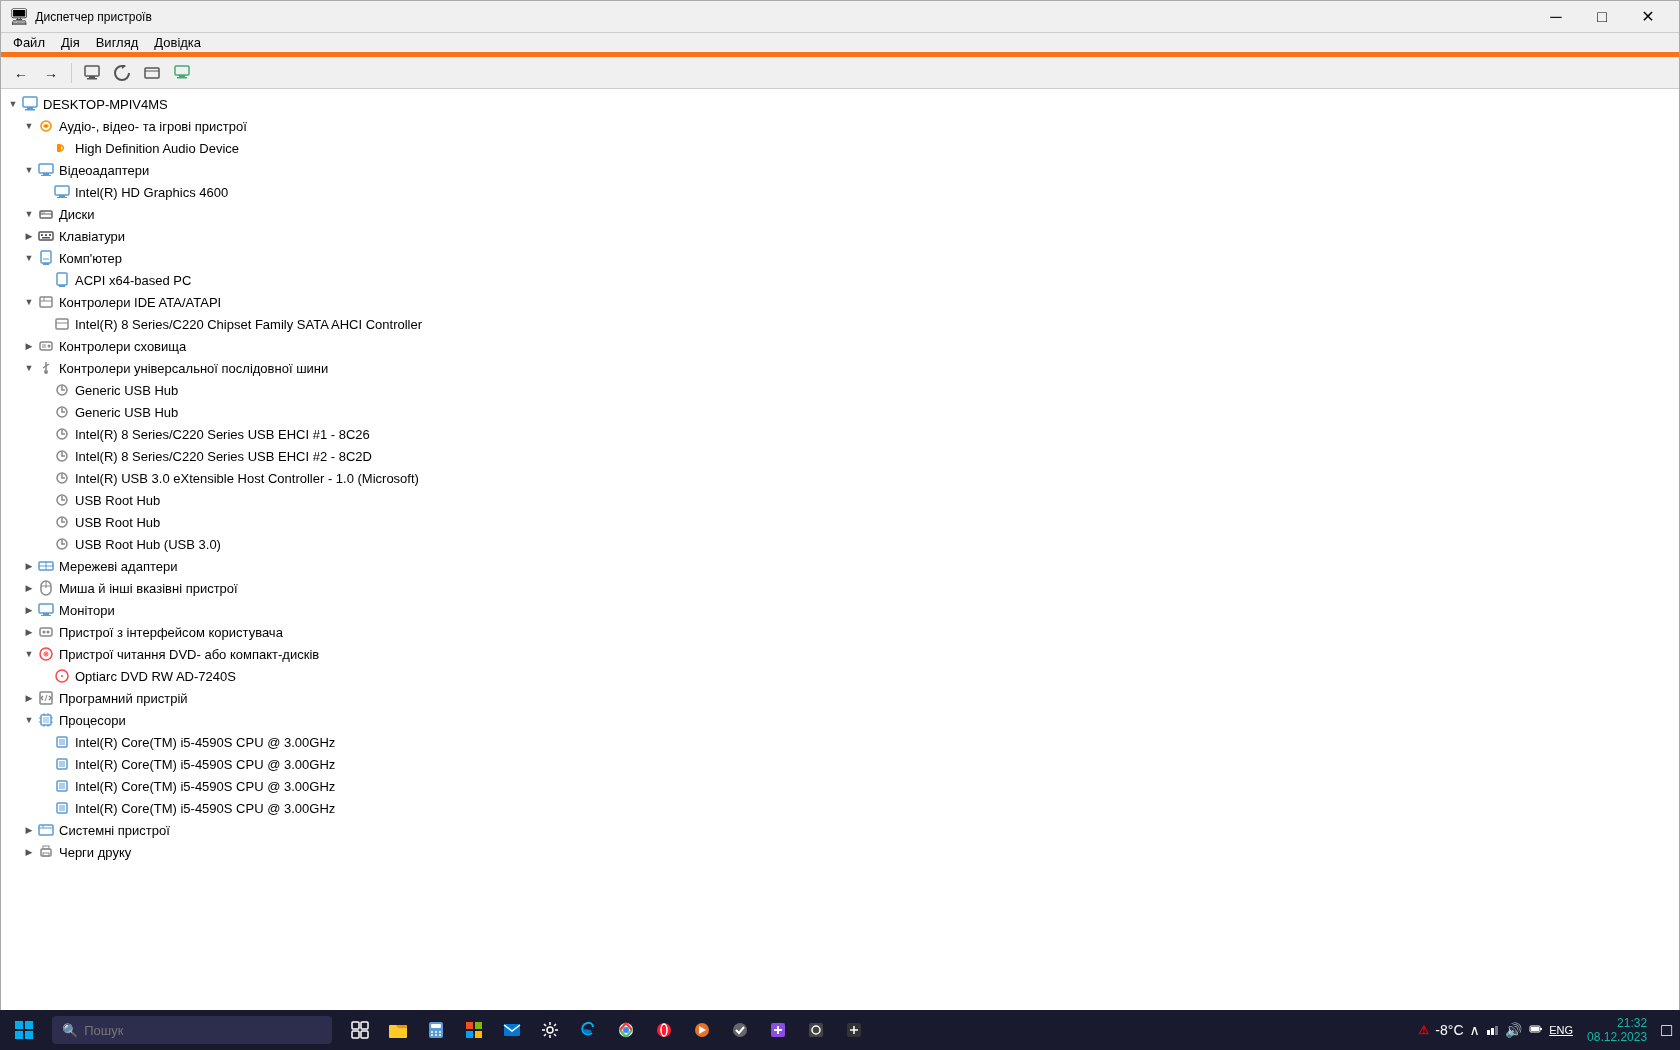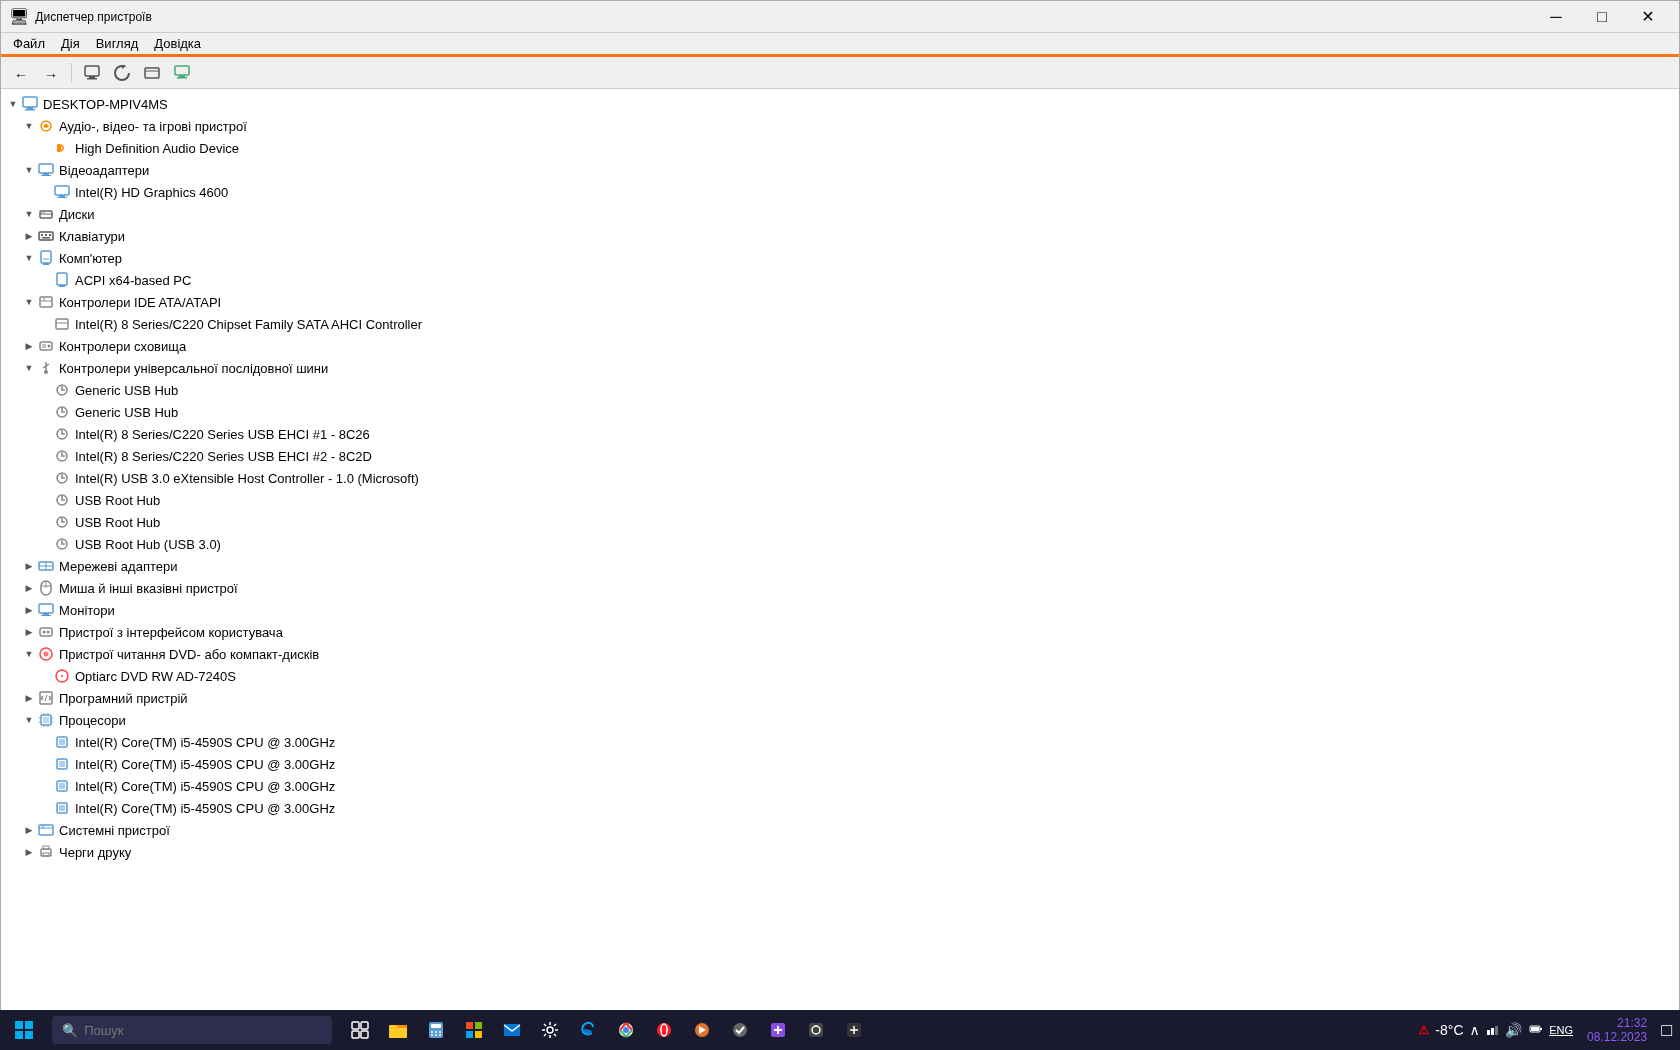--- a/index.html
+++ b/index.html
@@ -25,21 +25,21 @@
       display: flex; align-items: center; justify-content: center;
     }
 
     
     .menu-bar {
       background: #f0f0f0;
       height: 24px;
       display: flex;
       align-items: center;
       padding: 0 4px;
-      border-bottom: 3px solid #f97316;
+      border-bottom: 5px solid #f97316;
     }
     .menu-item {
       padding: 2px 8px;
       cursor: pointer;
       font-size: 13px;
     }
 
     
     .toolbar {
       background: #f0f0f0;
@@ -137,21 +137,21 @@
       display: flex; align-items: center; justify-content: center;
       cursor: pointer; color: white; font-size: 16px;
     }
     .taskbar-tray {
       margin-left: auto;
       display: flex; align-items: center;
       padding-right: 8px; gap: 6px;
     }
     .tray-icon { font-size: 14px; color: #ffffff; cursor: pointer; }
     .tray-clock {
-      color: #8b5cf6; font-size: 12px;
+      color: #14b8a6; font-size: 12px;
       text-align: right; padding: 0 8px;
       cursor: pointer;
     }
     .tray-notification { font-size: 18px; color: white; cursor: pointer; }
 
     
     .icon-computer { color: #5b9bd5; }
     .icon-display { color: #5b9bd5; }
     .icon-pc { color: #5b9bd5; }
     .icon-network { color: #5b9bd5; }

